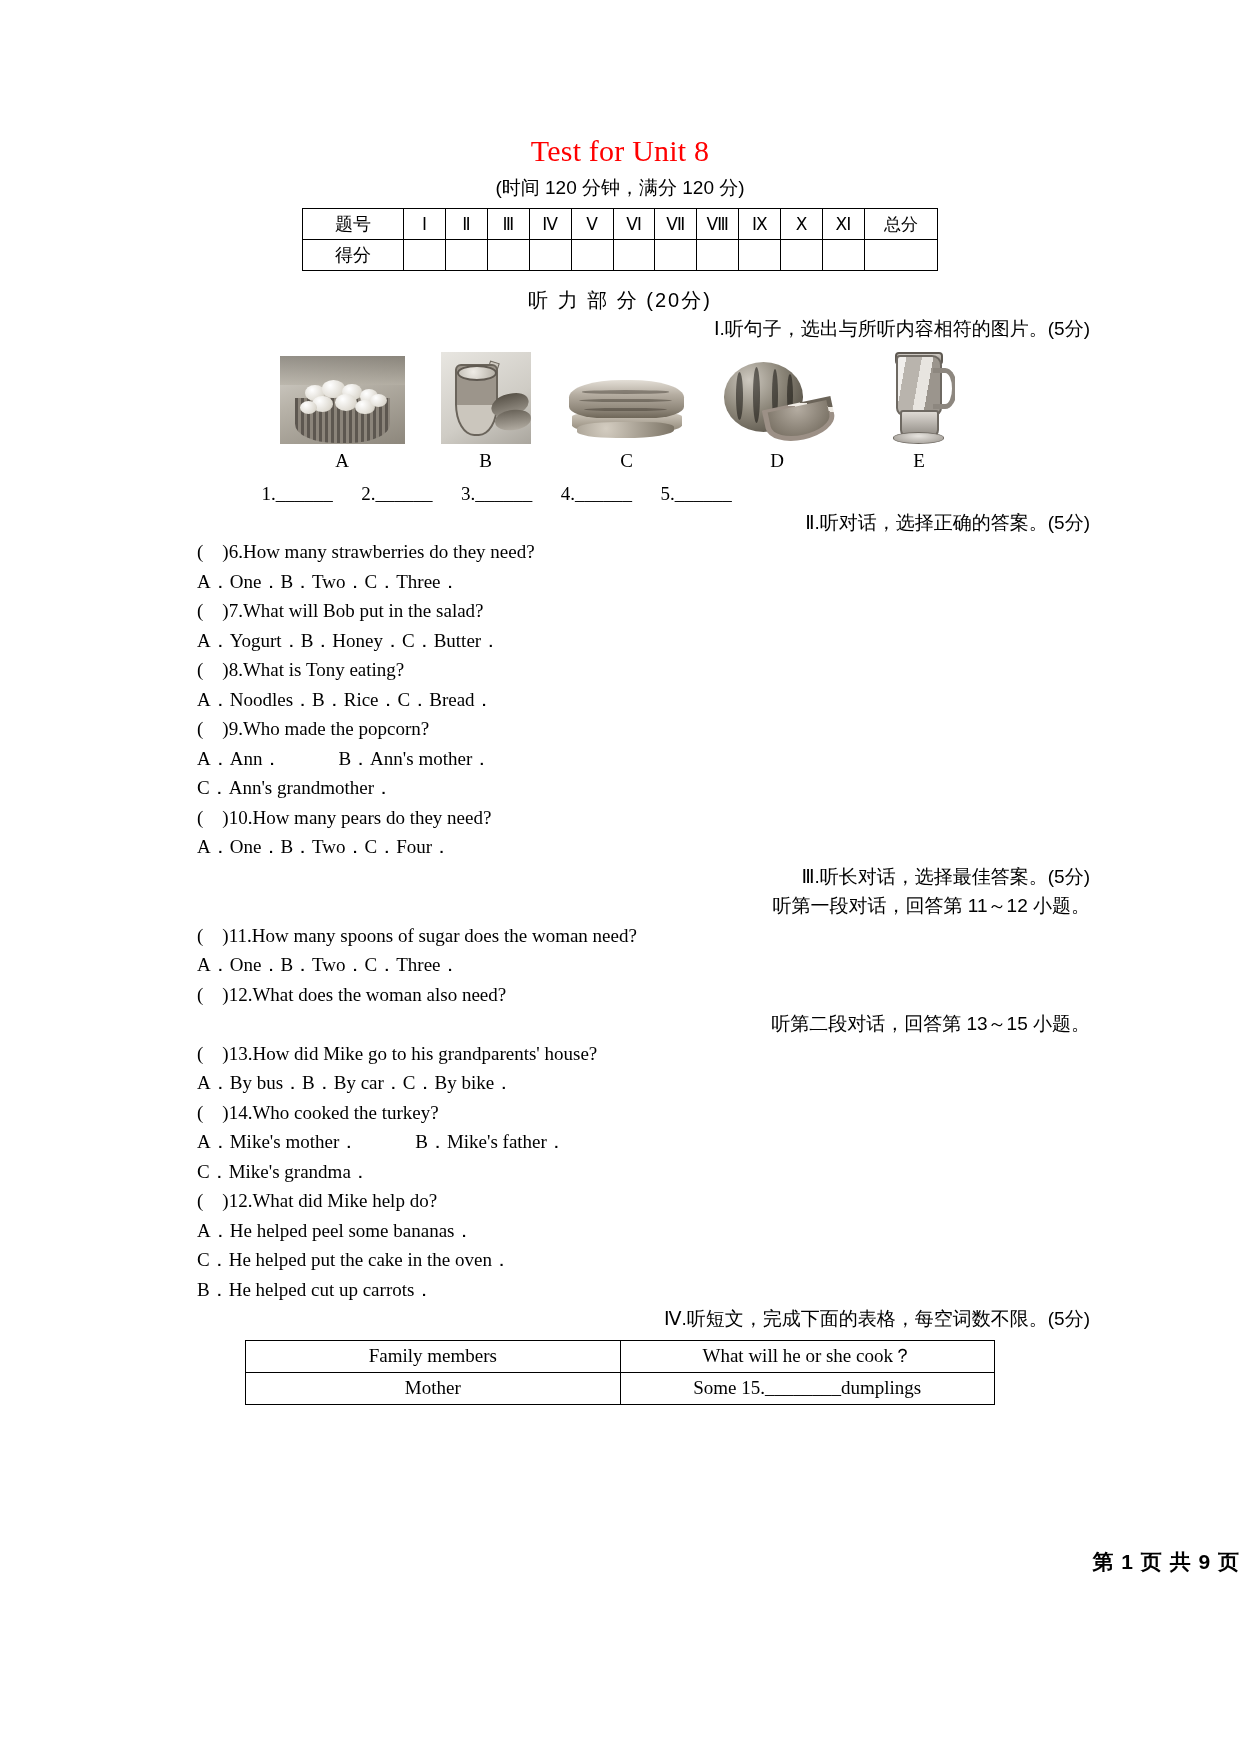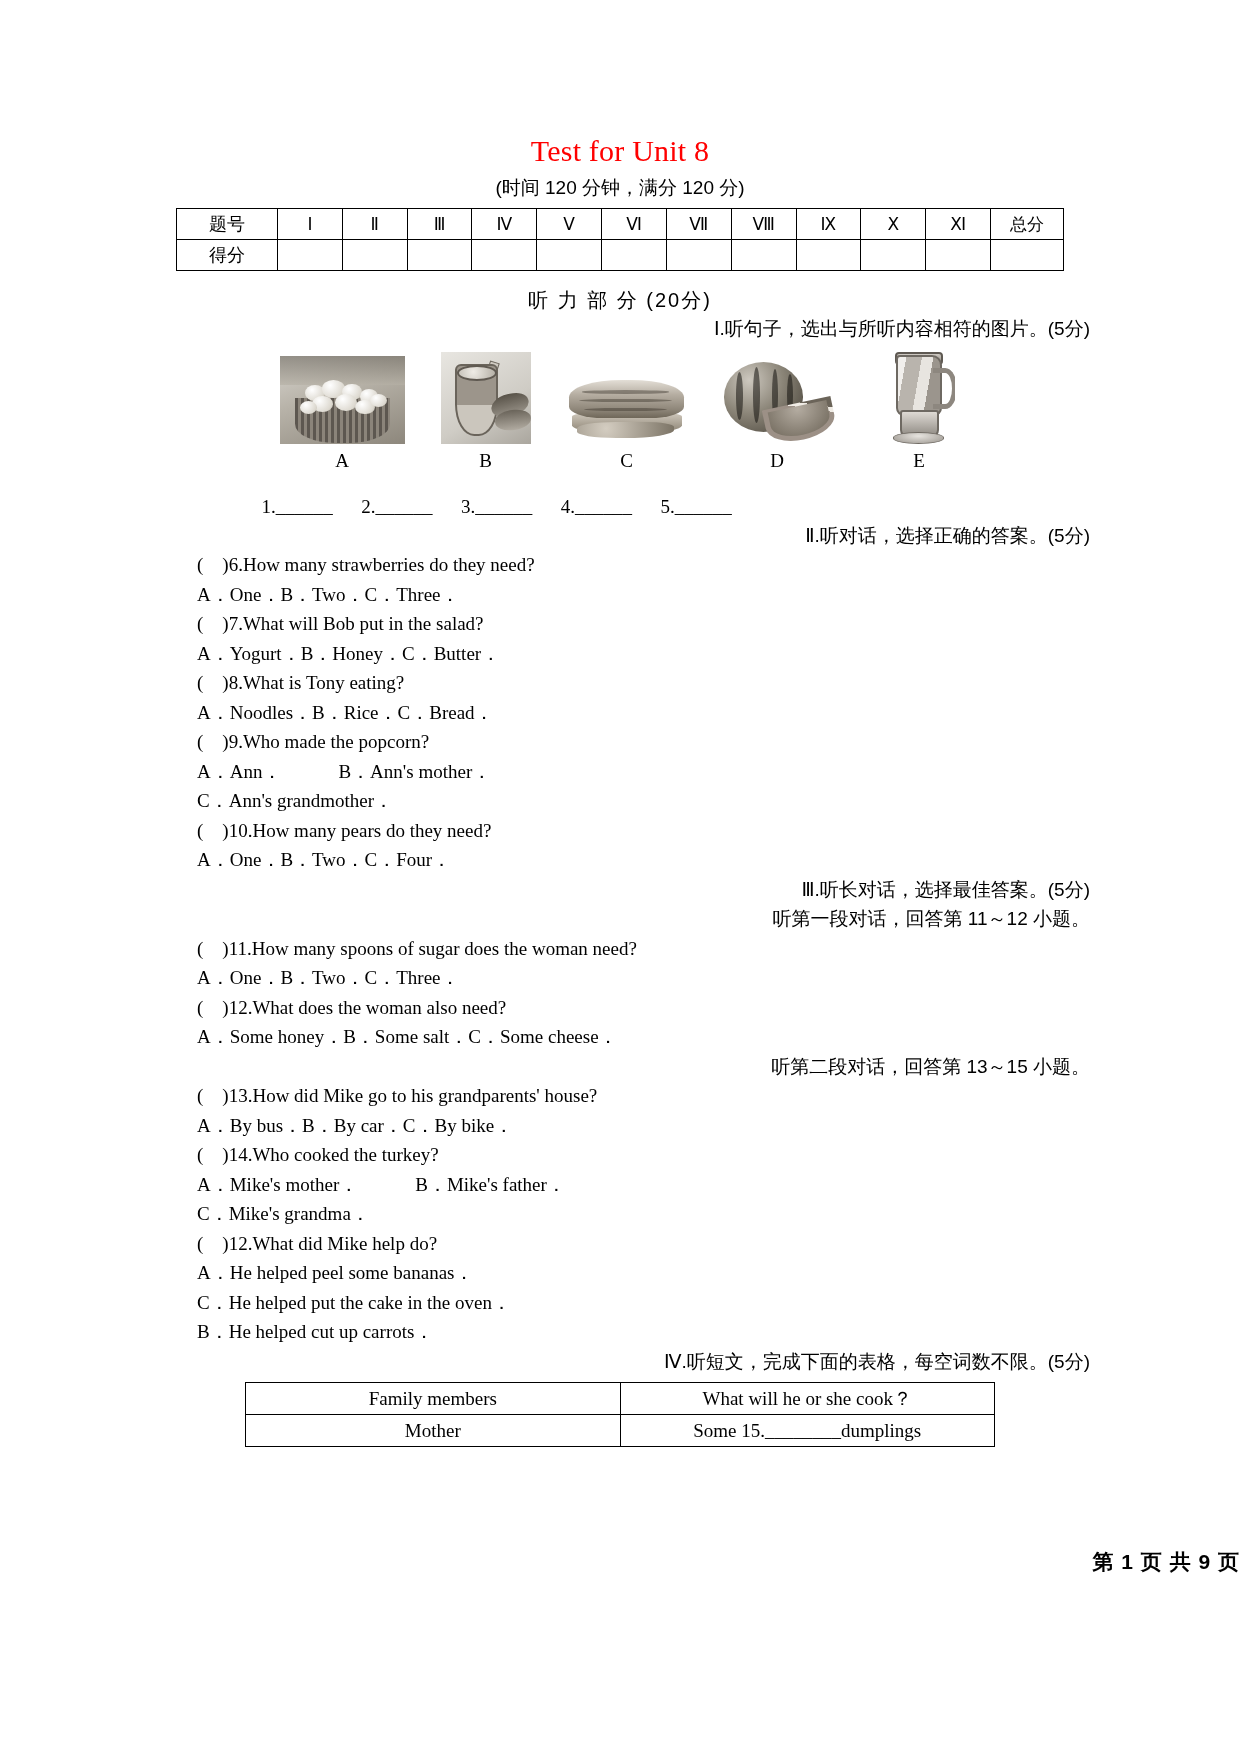--- a/index.html
+++ b/index.html
@@ -38,21 +38,21 @@
     text-align: center;
     font-size: 19px;
     line-height: 26px;
     margin-top: 6px;
     font-family: "Liberation Sans", "DejaVu Sans", sans-serif;
   }
 
   
   .score-table-wrap {
     margin: 7px auto 16px auto;
-    width: 888px;
+    width: 636px;
   }
   table.score-table {
     border-collapse: collapse;
     width: 100%;
     table-layout: fixed;
   }
   table.score-table td {
     border: 1px solid #000000;
     height: 30px;
     text-align: center;
@@ -117,21 +117,21 @@
     display: flex;
     padding-left: 80px;
     margin-top: 6px;
   }
   .pic-label {
     text-align: center;
     font-size: 19px;
     line-height: 22px;
   }
   .blanks-row {
-    margin-top: 20px;
+    margin-top: 7px;
     padding-left: 55px;
     font-size: 19px;
     line-height: 29px;
     white-space: pre;
   }
 
   
   .info-table-wrap {
     margin: 6px auto 0 auto;
     width: 750px;
@@ -429,21 +429,20 @@
     <div class="q-line">A．Ann．            B．Ann's mother．</div>
     <div class="q-line">C．Ann's grandmother．</div>
     <div class="q-line">(    )10.How many pears do they need?</div>
     <div class="q-line">A．One．B．Two．C．Four．</div>
 
     <div class="sec-head">Ⅲ.听长对话，选择最佳答案。(5分)</div>
     <div class="sec-head">听第一段对话，回答第 11～12 小题。</div>
     <div class="q-line">(    )11.How many spoons of sugar does the woman need?</div>
     <div class="q-line">A．One．B．Two．C．Three．</div>
     <div class="q-line">(    )12.What does the woman also need?</div>
-    <div class="q-line">A．Some honey．B．Some salt．C．Some cheese．</div>
     <div class="sec-head">听第二段对话，回答第 13～15 小题。</div>
     <div class="q-line">(    )13.How did Mike go to his grandparents' house?</div>
     <div class="q-line">A．By bus．B．By car．C．By bike．</div>
     <div class="q-line">(    )14.Who cooked the turkey?</div>
     <div class="q-line">A．Mike's mother．            B．Mike's father．</div>
     <div class="q-line">C．Mike's grandma．</div>
     <div class="q-line">(    )12.What did Mike help do?</div>
     <div class="q-line">A．He helped peel some bananas．</div>
     <div class="q-line">C．He helped put the cake in the oven．</div>
     <div class="q-line">B．He helped cut up carrots．</div>

